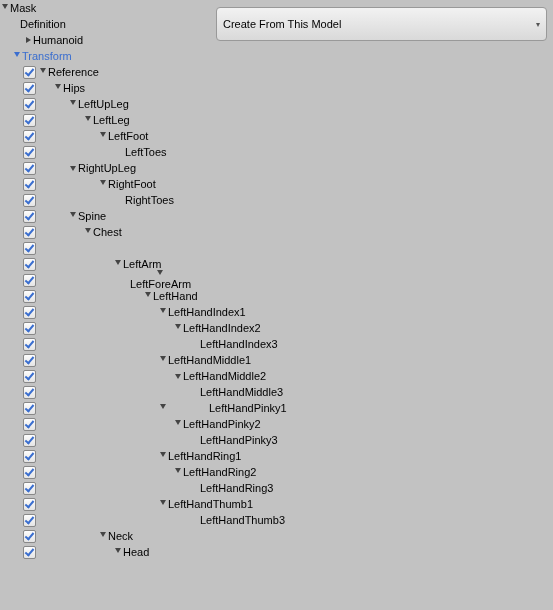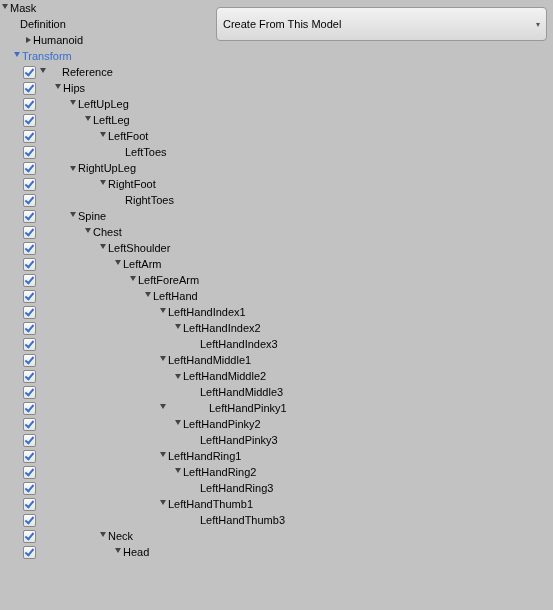--- a/index.html
+++ b/index.html
@@ -118,21 +118,21 @@
 <div class="row" style="padding-left:14px;">
   <span class="fold open" style="border-top-color:#3a6ecf;"></span>
   <span class="label blue">Transform</span>
 </div>
 
 <div id="tree">
     <div class="tree-row">
       <div class="cb-col">
         <input type="checkbox" checked="" style="">
       </div>
-      <div class="node-col" style="padding-left: 0px; gap: 14px;">
+      <div class="node-col" style="padding-left: 0px;">
         <span class="fold open"></span>
         <span class="label">Reference</span>
       </div>
     </div>
     <div class="tree-row">
       <div class="cb-col">
         <input type="checkbox" checked="" style="">
       </div>
       <div class="node-col" style="padding-left: 15px;">
         <span class="fold open"></span>
@@ -217,189 +217,185 @@
       </div>
       <div class="node-col" style="padding-left: 45px;">
         <span class="fold open"></span>
         <span class="label">Chest</span>
       </div>
     </div>
     <div class="tree-row">
       <div class="cb-col">
         <input type="checkbox" checked="" style="">
       </div>
+    </div>
+    <div class="tree-row">
+      <div class="cb-col">
+        <input type="checkbox" checked="" style="">
+      </div>
+      <div class="node-col" style="padding-left: 75px;">
+        <span class="fold open"></span>
+        <span class="label">LeftArm</span>
+      </div>
+    </div>
+    <div class="tree-row">
+      <div class="cb-col">
+        <input type="checkbox" checked="" style="">
+      </div>
+      <div class="node-col" style="padding-left: 90px; flex-direction: column;">
+        <span class="fold open"></span>
+        <span class="label">LeftForeArm</span>
+      </div>
+    </div>
+    <div class="tree-row">
+      <div class="cb-col">
+        <input type="checkbox" checked="" style="">
+      </div>
+      <div class="node-col" style="padding-left: 105px;">
+        <span class="fold open"></span>
+        <span class="label">LeftHand</span>
+      </div>
+    </div>
+    <div class="tree-row">
+      <div class="cb-col">
+        <input type="checkbox" checked="" style="">
+      </div>
+      <div class="node-col" style="padding-left: 120px;">
+        <span class="fold open"></span>
+        <span class="label">LeftHandIndex1</span>
+      </div>
+    </div>
+    <div class="tree-row">
+      <div class="cb-col">
+        <input type="checkbox" checked="" style="">
+      </div>
+      <div class="node-col" style="padding-left: 135px;">
+        <span class="fold open"></span>
+        <span class="label">LeftHandIndex2</span>
+      </div>
+    </div>
+    <div class="tree-row">
+      <div class="cb-col">
+        <input type="checkbox" checked="" style="">
+      </div>
+      <div class="node-col" style="padding-left: 150px;">
+        <span class="fold spacer"></span>
+        <span class="label">LeftHandIndex3</span>
+      </div>
+    </div>
+    <div class="tree-row">
+      <div class="cb-col">
+        <input type="checkbox" checked="" style="">
+      </div>
+      <div class="node-col" style="padding-left: 120px;">
+        <span class="fold open"></span>
+        <span class="label">LeftHandMiddle1</span>
+      </div>
+    </div>
+    <div class="tree-row">
+      <div class="cb-col">
+        <input type="checkbox" checked="" style="">
+      </div>
+      <div class="node-col" style="padding-left: 135px; align-items: flex-end;">
+        <span class="fold open"></span>
+        <span class="label">LeftHandMiddle2</span>
+      </div>
+    </div>
+    <div class="tree-row">
+      <div class="cb-col">
+        <input type="checkbox" checked="" style="">
+      </div>
+      <div class="node-col" style="padding-left: 150px;">
+        <span class="fold spacer"></span>
+        <span class="label">LeftHandMiddle3</span>
+      </div>
+    </div>
+    <div class="tree-row">
+      <div class="cb-col">
+        <input type="checkbox" checked="" style="">
+      </div>
+      <div class="node-col" style="padding-left: 120px; gap: 41px;">
+        <span class="fold open"></span>
+        <span class="label">LeftHandPinky1</span>
+      </div>
+    </div>
+    <div class="tree-row">
+      <div class="cb-col">
+        <input type="checkbox" checked="" style="">
+      </div>
+      <div class="node-col" style="padding-left: 135px;">
+        <span class="fold open"></span>
+        <span class="label">LeftHandPinky2</span>
+      </div>
+    </div>
+    <div class="tree-row">
+      <div class="cb-col">
+        <input type="checkbox" checked="" style="">
+      </div>
+      <div class="node-col" style="padding-left: 150px;">
+        <span class="fold spacer"></span>
+        <span class="label">LeftHandPinky3</span>
+      </div>
+    </div>
+    <div class="tree-row">
+      <div class="cb-col">
+        <input type="checkbox" checked="" style="">
+      </div>
+      <div class="node-col" style="padding-left: 120px;">
+        <span class="fold open"></span>
+        <span class="label">LeftHandRing1</span>
+      </div>
+    </div>
+    <div class="tree-row">
+      <div class="cb-col">
+        <input type="checkbox" checked="" style="">
+      </div>
+      <div class="node-col" style="padding-left: 135px;">
+        <span class="fold open"></span>
+        <span class="label">LeftHandRing2</span>
+      </div>
+    </div>
+    <div class="tree-row">
+      <div class="cb-col">
+        <input type="checkbox" checked="" style="">
+      </div>
+      <div class="node-col" style="padding-left: 150px;">
+        <span class="fold spacer"></span>
+        <span class="label">LeftHandRing3</span>
+      </div>
+    </div>
+    <div class="tree-row">
+      <div class="cb-col">
+        <input type="checkbox" checked="" style="">
+      </div>
+      <div class="node-col" style="padding-left: 120px;">
+        <span class="fold open"></span>
+        <span class="label">LeftHandThumb1</span>
+      </div>
+    </div>
+    <div class="tree-row">
+      <div class="cb-col">
+        <input type="checkbox" checked="" style="">
+      </div>
+      <div class="node-col" style="padding-left: 150px;">
+        <span class="fold spacer"></span>
+        <span class="label">LeftHandThumb3</span>
+      </div>
+    </div>
+    <div class="tree-row">
+      <div class="cb-col">
+        <input type="checkbox" checked="" style="">
+      </div>
       <div class="node-col" style="padding-left: 60px;">
         <span class="fold open"></span>
-        <span class="label">LeftShoulder</span>
+        <span class="label">Neck</span>
       </div>
     </div>
     <div class="tree-row">
       <div class="cb-col">
         <input type="checkbox" checked="" style="">
       </div>
       <div class="node-col" style="padding-left: 75px;">
         <span class="fold open"></span>
-        <span class="label">LeftArm</span>
-      </div>
-    </div>
-    <div class="tree-row">
-      <div class="cb-col">
-        <input type="checkbox" checked="" style="">
-      </div>
-      <div class="node-col" style="padding-left: 90px;">
-        <span class="fold open"></span>
-        <span class="label">LeftForeArm</span>
-      </div>
-    </div>
-    <div class="tree-row">
-      <div class="cb-col">
-        <input type="checkbox" checked="" style="">
-      </div>
-      <div class="node-col" style="padding-left: 105px;">
-        <span class="fold open"></span>
-        <span class="label">LeftHand</span>
-      </div>
-    </div>
-    <div class="tree-row">
-      <div class="cb-col">
-        <input type="checkbox" checked="" style="">
-      </div>
-      <div class="node-col" style="padding-left: 120px;">
-        <span class="fold open"></span>
-        <span class="label">LeftHandIndex1</span>
-      </div>
-    </div>
-    <div class="tree-row">
-      <div class="cb-col">
-        <input type="checkbox" checked="" style="">
-      </div>
-      <div class="node-col" style="padding-left: 135px;">
-        <span class="fold open"></span>
-        <span class="label">LeftHandIndex2</span>
-      </div>
-    </div>
-    <div class="tree-row">
-      <div class="cb-col">
-        <input type="checkbox" checked="" style="">
-      </div>
-      <div class="node-col" style="padding-left: 150px;">
-        <span class="fold spacer"></span>
-        <span class="label">LeftHandIndex3</span>
-      </div>
-    </div>
-    <div class="tree-row">
-      <div class="cb-col">
-        <input type="checkbox" checked="" style="">
-      </div>
-      <div class="node-col" style="padding-left: 120px;">
-        <span class="fold open"></span>
-        <span class="label">LeftHandMiddle1</span>
-      </div>
-    </div>
-    <div class="tree-row">
-      <div class="cb-col">
-        <input type="checkbox" checked="" style="">
-      </div>
-      <div class="node-col" style="padding-left: 135px; align-items: flex-end;">
-        <span class="fold open"></span>
-        <span class="label">LeftHandMiddle2</span>
-      </div>
-    </div>
-    <div class="tree-row">
-      <div class="cb-col">
-        <input type="checkbox" checked="" style="">
-      </div>
-      <div class="node-col" style="padding-left: 150px;">
-        <span class="fold spacer"></span>
-        <span class="label">LeftHandMiddle3</span>
-      </div>
-    </div>
-    <div class="tree-row">
-      <div class="cb-col">
-        <input type="checkbox" checked="" style="">
-      </div>
-      <div class="node-col" style="padding-left: 120px; gap: 41px;">
-        <span class="fold open"></span>
-        <span class="label">LeftHandPinky1</span>
-      </div>
-    </div>
-    <div class="tree-row">
-      <div class="cb-col">
-        <input type="checkbox" checked="" style="">
-      </div>
-      <div class="node-col" style="padding-left: 135px;">
-        <span class="fold open"></span>
-        <span class="label">LeftHandPinky2</span>
-      </div>
-    </div>
-    <div class="tree-row">
-      <div class="cb-col">
-        <input type="checkbox" checked="" style="">
-      </div>
-      <div class="node-col" style="padding-left: 150px;">
-        <span class="fold spacer"></span>
-        <span class="label">LeftHandPinky3</span>
-      </div>
-    </div>
-    <div class="tree-row">
-      <div class="cb-col">
-        <input type="checkbox" checked="" style="">
-      </div>
-      <div class="node-col" style="padding-left: 120px;">
-        <span class="fold open"></span>
-        <span class="label">LeftHandRing1</span>
-      </div>
-    </div>
-    <div class="tree-row">
-      <div class="cb-col">
-        <input type="checkbox" checked="" style="">
-      </div>
-      <div class="node-col" style="padding-left: 135px;">
-        <span class="fold open"></span>
-        <span class="label">LeftHandRing2</span>
-      </div>
-    </div>
-    <div class="tree-row">
-      <div class="cb-col">
-        <input type="checkbox" checked="" style="">
-      </div>
-      <div class="node-col" style="padding-left: 150px;">
-        <span class="fold spacer"></span>
-        <span class="label">LeftHandRing3</span>
-      </div>
-    </div>
-    <div class="tree-row">
-      <div class="cb-col">
-        <input type="checkbox" checked="" style="">
-      </div>
-      <div class="node-col" style="padding-left: 120px;">
-        <span class="fold open"></span>
-        <span class="label">LeftHandThumb1</span>
-      </div>
-    </div>
-    <div class="tree-row">
-      <div class="cb-col">
-        <input type="checkbox" checked="" style="">
-      </div>
-      <div class="node-col" style="padding-left: 150px;">
-        <span class="fold spacer"></span>
-        <span class="label">LeftHandThumb3</span>
-      </div>
-    </div>
-    <div class="tree-row">
-      <div class="cb-col">
-        <input type="checkbox" checked="" style="">
-      </div>
-      <div class="node-col" style="padding-left: 60px;">
-        <span class="fold open"></span>
-        <span class="label">Neck</span>
-      </div>
-    </div>
-    <div class="tree-row">
-      <div class="cb-col">
-        <input type="checkbox" checked="" style="">
-      </div>
-      <div class="node-col" style="padding-left: 75px;">
-        <span class="fold open"></span>
         <span class="label">Head</span>
       </div>
     </div>
   </div>
 
 </body></html>

